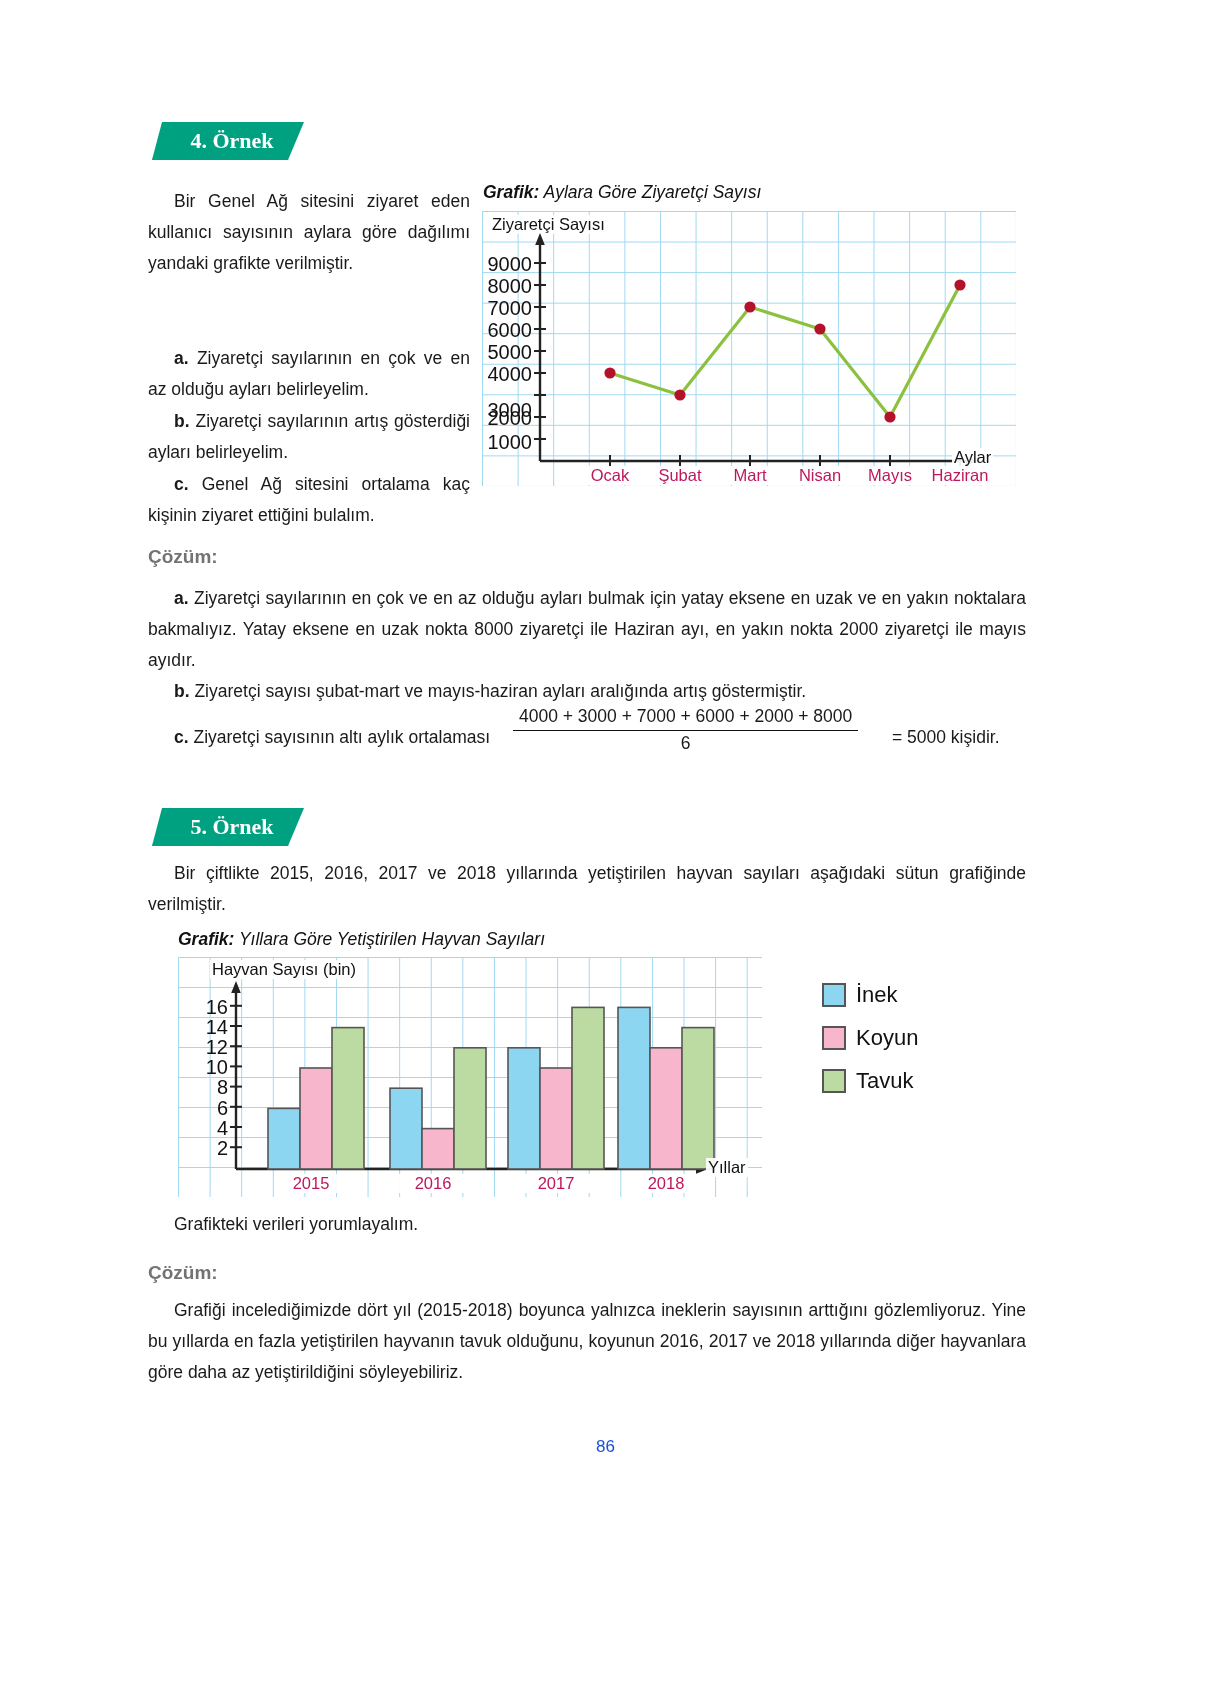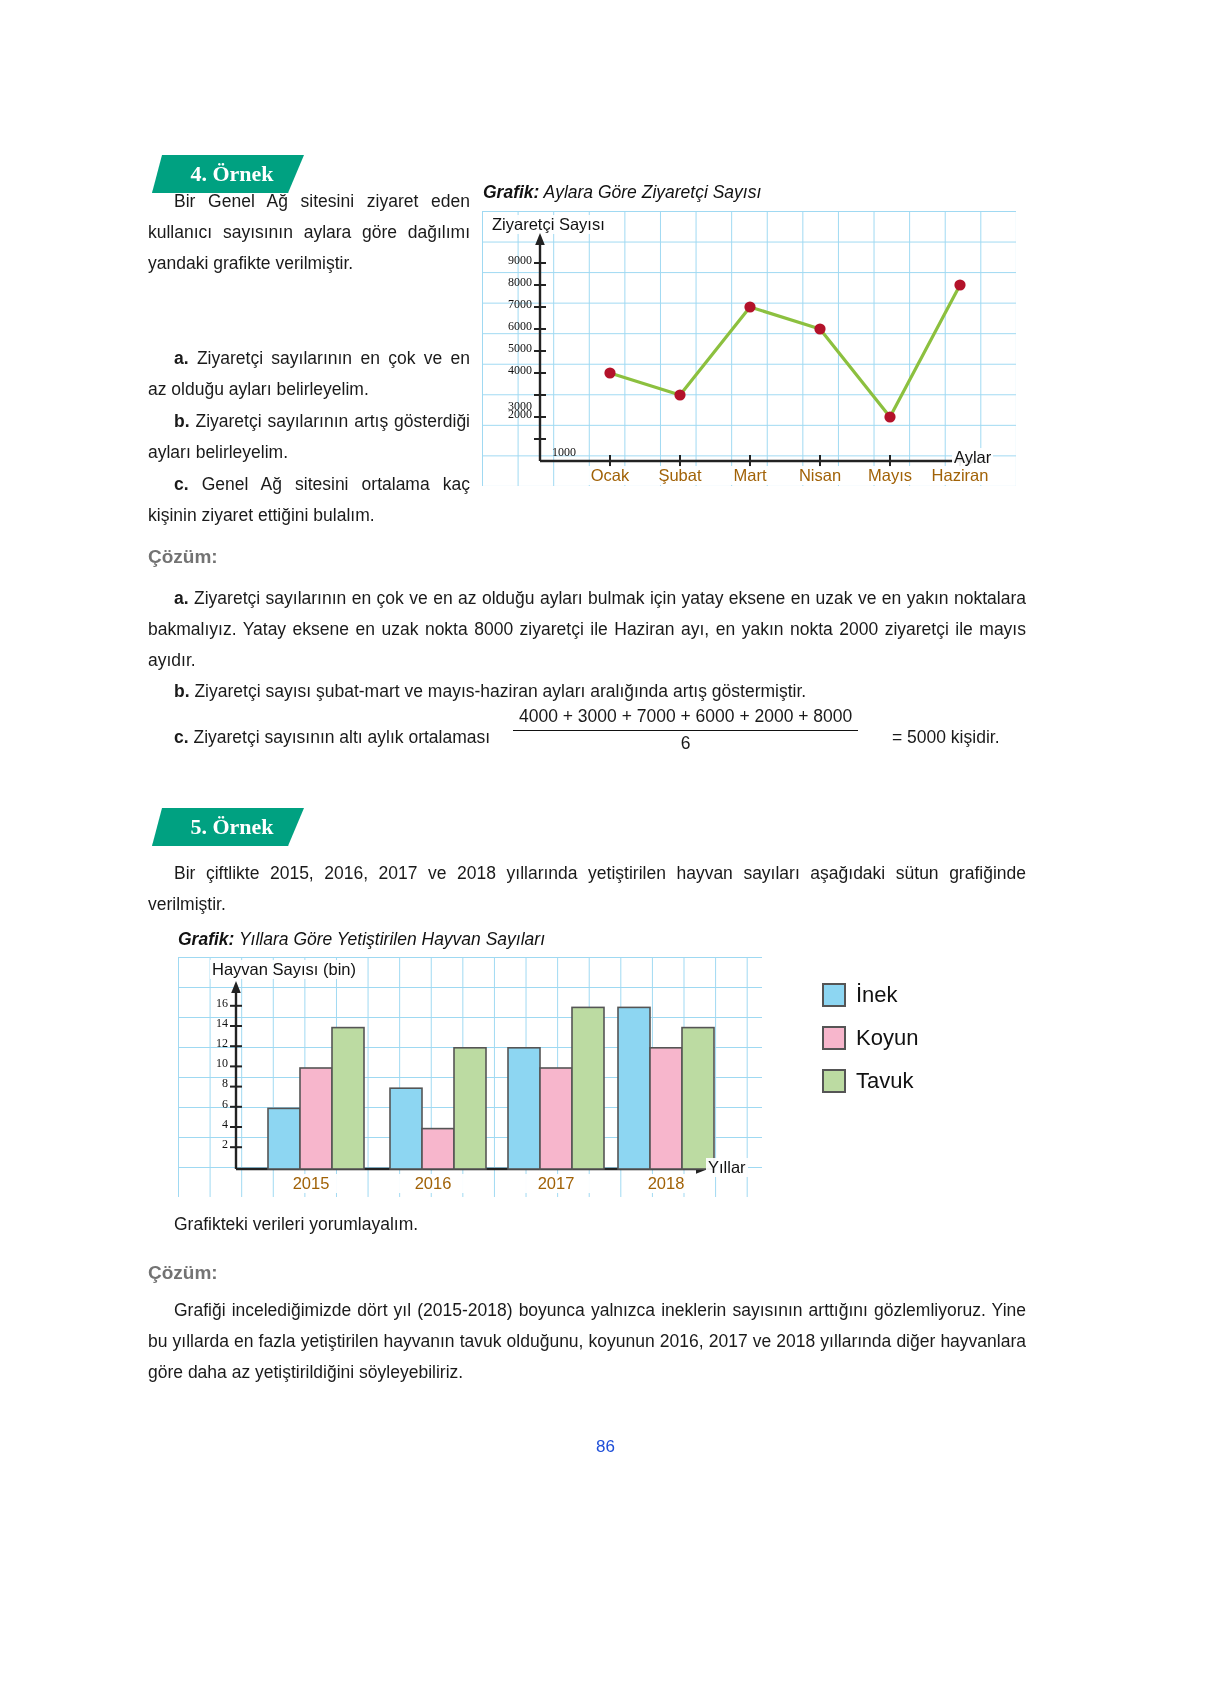--- a/index.html
+++ b/index.html
@@ -97,30 +97,29 @@
   .axis-label {
     position: absolute;
     font-size: 16.5px;
     color: #111;
     white-space: nowrap;
     background: rgba(255,255,255,0.92);
     padding: 0 2px;
   }
   .tick-label {
     position: absolute;
-    font-size: 12px;
+    font-size: 20px;
     color: #111;
     white-space: nowrap;
     text-align: right;
-    font-family: Liberation Serif, serif;
   }
   .cat-label {
     position: absolute;
     font-size: 16.5px;
-    color: #a16207;
+    color: #be185d;
     white-space: nowrap;
     text-align: center;
     background: rgba(255,255,255,0.95);
   }
 
   
   .legend-item {
     position: absolute;
     display: flex;
     align-items: center;
@@ -165,21 +164,21 @@
     color: #1d4ed8;
   }
 
   svg { display: block; overflow: visible; }
 </style>
 </head>
 <body>
 
 <div class="page">
 
-  <div class="ornek-tag" style="left:152px; top:155px; width:152px;">4. Örnek</div>
+  <div class="ornek-tag" style="left:152px; top:122px; width:152px;">4. Örnek</div>
 
   <div class="ptext colnarrow indent" style="left:148px; top:186px;">Bir Genel Ağ sitesini ziyaret eden kullanıcı sayısının aylara göre dağılımı yandaki grafikte verilmiştir.</div>
 
 
   <div class="ptext colnarrow indent" style="left:148px; top:343px;">
     <b>a.</b><span> Ziyaretçi sayılarının en çok ve en az olduğu ayları belirleyelim.</span>
   </div>
 
   <div class="ptext colnarrow indent" style="left:148px; top:406px;">
     <b>b.</b><span> Ziyaretçi sayılarının artış gösterdiği ayları belirleyelim.</span>
@@ -232,21 +231,21 @@
     </svg>
 
     <div class="tick-label" style="left:0px; top:42px; width:50px;">9000</div>
     <div class="tick-label" style="left:0px; top:64px; width:50px;">8000</div>
     <div class="tick-label" style="left:0px; top:86px; width:50px;">7000</div>
     <div class="tick-label" style="left:0px; top:108px; width:50px;">6000</div>
     <div class="tick-label" style="left:0px; top:130px; width:50px;">5000</div>
     <div class="tick-label" style="left:0px; top:152px; width:50px;">4000</div>
     <div class="tick-label" style="left:0px; top:188px; width:50px;">3000</div>
     <div class="tick-label" style="left:0px; top:196px; width:50px;">2000</div>
-    <div class="tick-label" style="left:0px; top:234px; width:50px;padding-left:44px;">1000</div>
+    <div class="tick-label" style="left:0px; top:220px; width:50px;">1000</div>
 
     <div class="cat-label" style="left:88px;  top:255px; width:80px;">Ocak</div>
     <div class="cat-label" style="left:158px; top:255px; width:80px;">Şubat</div>
     <div class="cat-label" style="left:228px; top:255px; width:80px;">Mart</div>
     <div class="cat-label" style="left:298px; top:255px; width:80px;">Nisan</div>
     <div class="cat-label" style="left:368px; top:255px; width:80px;">Mayıs</div>
     <div class="cat-label" style="left:438px; top:255px; width:80px;">Haziran</div>
 
     <div class="axis-label" style="left:470px; top:237px;">Aylar</div>
   </div>

